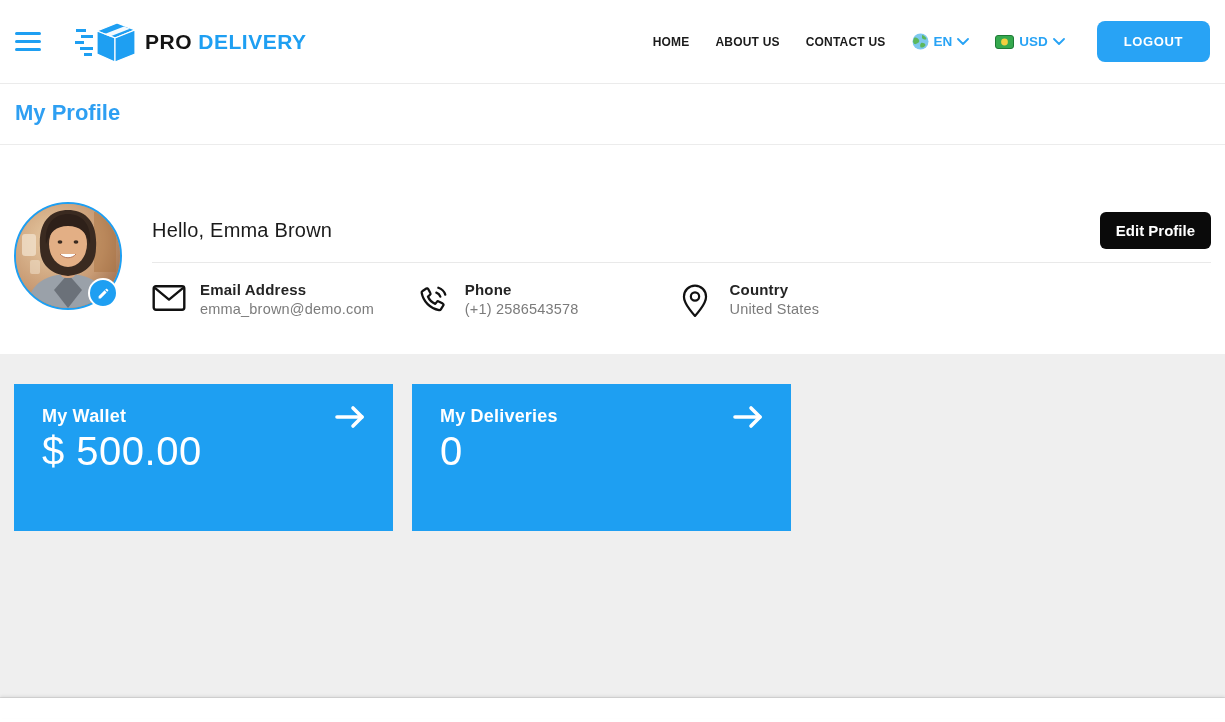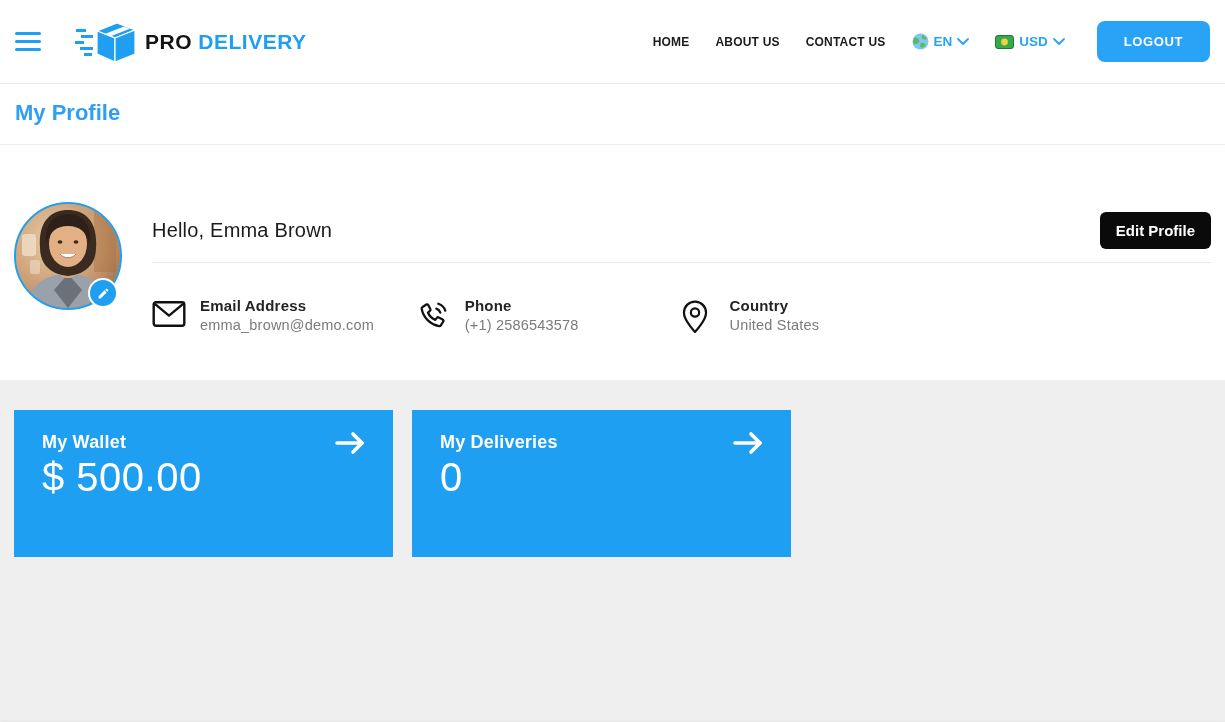--- a/index.html
+++ b/index.html
@@ -36,21 +36,21 @@
   .avatar-ring svg { display:block; }
   .avatar-edit { position:absolute; right:4px; bottom:2px; width:30px; height:30px;
     border-radius:50%; background:#1e9ff2; border:2px solid #fff; display:flex;
     align-items:center; justify-content:center; cursor:pointer; }
   .profile-main { flex:1; }
   .profile-top { display:flex; align-items:center; justify-content:space-between; height:52px; padding-top:4px;gap:29px; }
   .greeting { font-size:20px; font-weight:500; color:#1b1b1b; letter-spacing:.2px; }
   .edit-btn { background:#0a0a0a; color:#fff; border:none; border-radius:6px;
     font-size:15px; font-weight:700; padding:10px 16px; cursor:pointer; font-family:inherit; }
   .profile-divider { border-bottom:1px solid #e9e9e9; margin-top:8px; }
-  .fields-row { display:grid; grid-template-columns:1fr 1fr 1fr 1fr; margin-top:34px; padding-bottom:42px; }
+  .fields-row { display:grid; grid-template-columns:1fr 1fr 1fr 1fr; margin-top:18px; padding-bottom:32px; }
   .field { display:flex; align-items:flex-start; gap:14px; }
   .field-icon { flex:0 0 34px; padding-top:3px; }
   .field-label { font-size:15px; font-weight:600; color:#242424; letter-spacing:.2px; }
   .field-value { font-size:14.5px; color:#7b7b7b; margin-top:3px; letter-spacing:.2px; }
 
   
   .cards-section { background:#efefef; height:344px; padding:30px 14px; display:flex; gap:19px;
     align-items:flex-start; border-bottom:1px solid #dcdcdc; }
   .stat-card { width:379px; height:147px; background:#1e9ff2; border-radius:0;
     padding:22px 28px; position:relative; color:#fff; cursor:pointer; }

